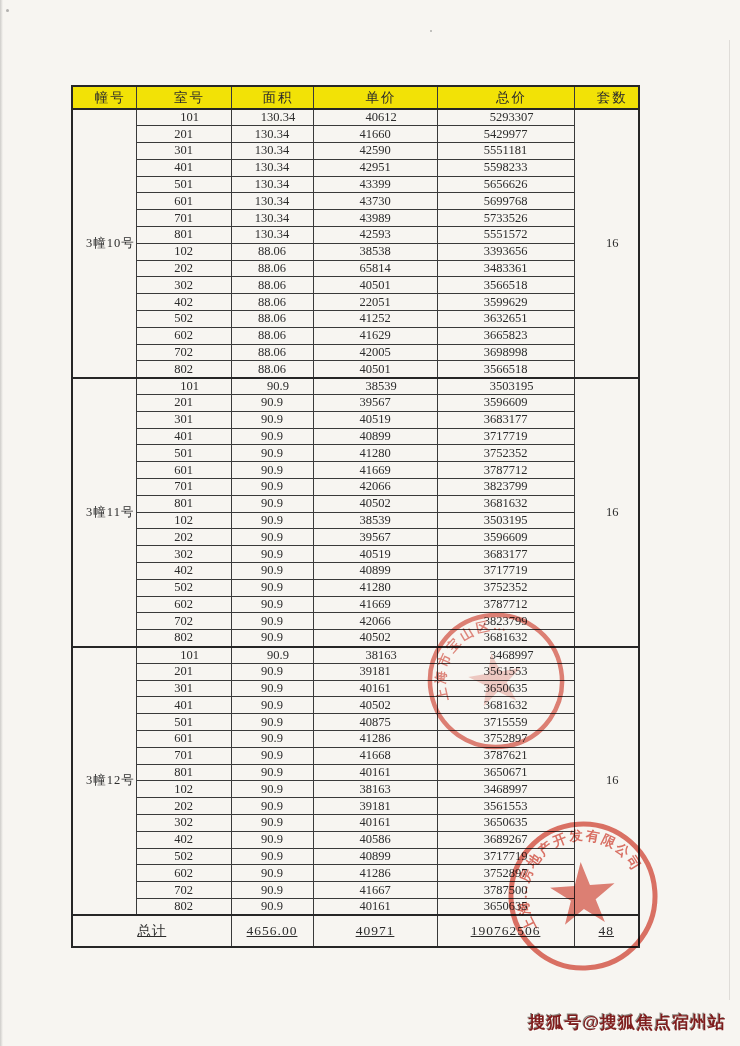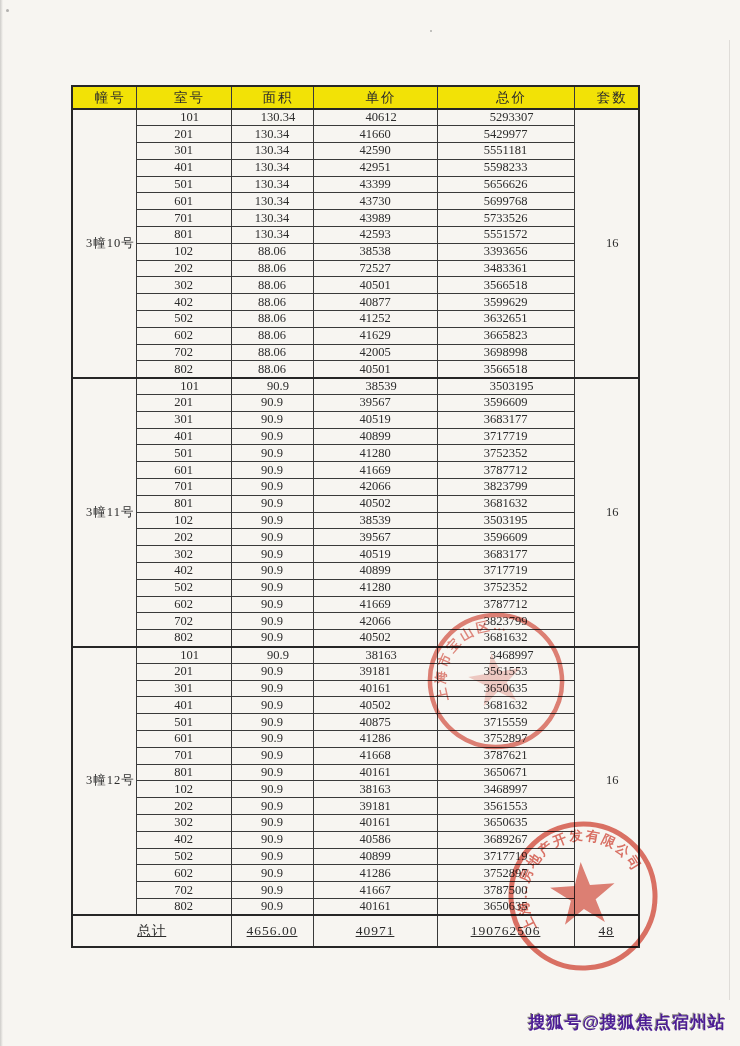--- a/index.html
+++ b/index.html
@@ -52,21 +52,21 @@
   #stamp1 text{font-size:13px;letter-spacing:3px;opacity:.75;}
   #stamp2 text{font-size:13.5px;letter-spacing:2px;opacity:.9;}
   #stamp1 .star{fill:var(--stamp-red,#d6493b);opacity:.30;}
   #stamp2 .star{fill:var(--stamp-red,#d6493b);opacity:.80;}
 
   
   .watermark{
     position:absolute;right:14px;top:1011px;
     font-family:"Liberation Sans","DejaVu Sans",sans-serif;
     font-size:17px;font-weight:bold;letter-spacing:1px;
-    color:#4c1d95;
+    color:#7f1d1d;
     text-shadow:1px 1px 0 #fbfaf7,-1px -1px 0 #8d8982;
   }
 </style>
 </head>
 <body>
 
 <div class="page">
 
   <div class="scan-edge-left"></div>
   <div class="scan-edge-right"></div>
@@ -146,33 +146,33 @@
         </tr>
         <tr>
           <td>102</td>
           <td>88.06</td>
           <td>38538</td>
           <td>3393656</td>
         </tr>
         <tr>
           <td>202</td>
           <td>88.06</td>
-          <td>72527</td>
+          <td>65814</td>
           <td>3483361</td>
         </tr>
         <tr>
           <td>302</td>
           <td>88.06</td>
           <td>40501</td>
           <td>3566518</td>
         </tr>
         <tr>
           <td>402</td>
           <td>88.06</td>
-          <td>40877</td>
+          <td>22051</td>
           <td>3599629</td>
         </tr>
         <tr>
           <td>502</td>
           <td>88.06</td>
           <td>41252</td>
           <td>3632651</td>
         </tr>
         <tr>
           <td>602</td>

